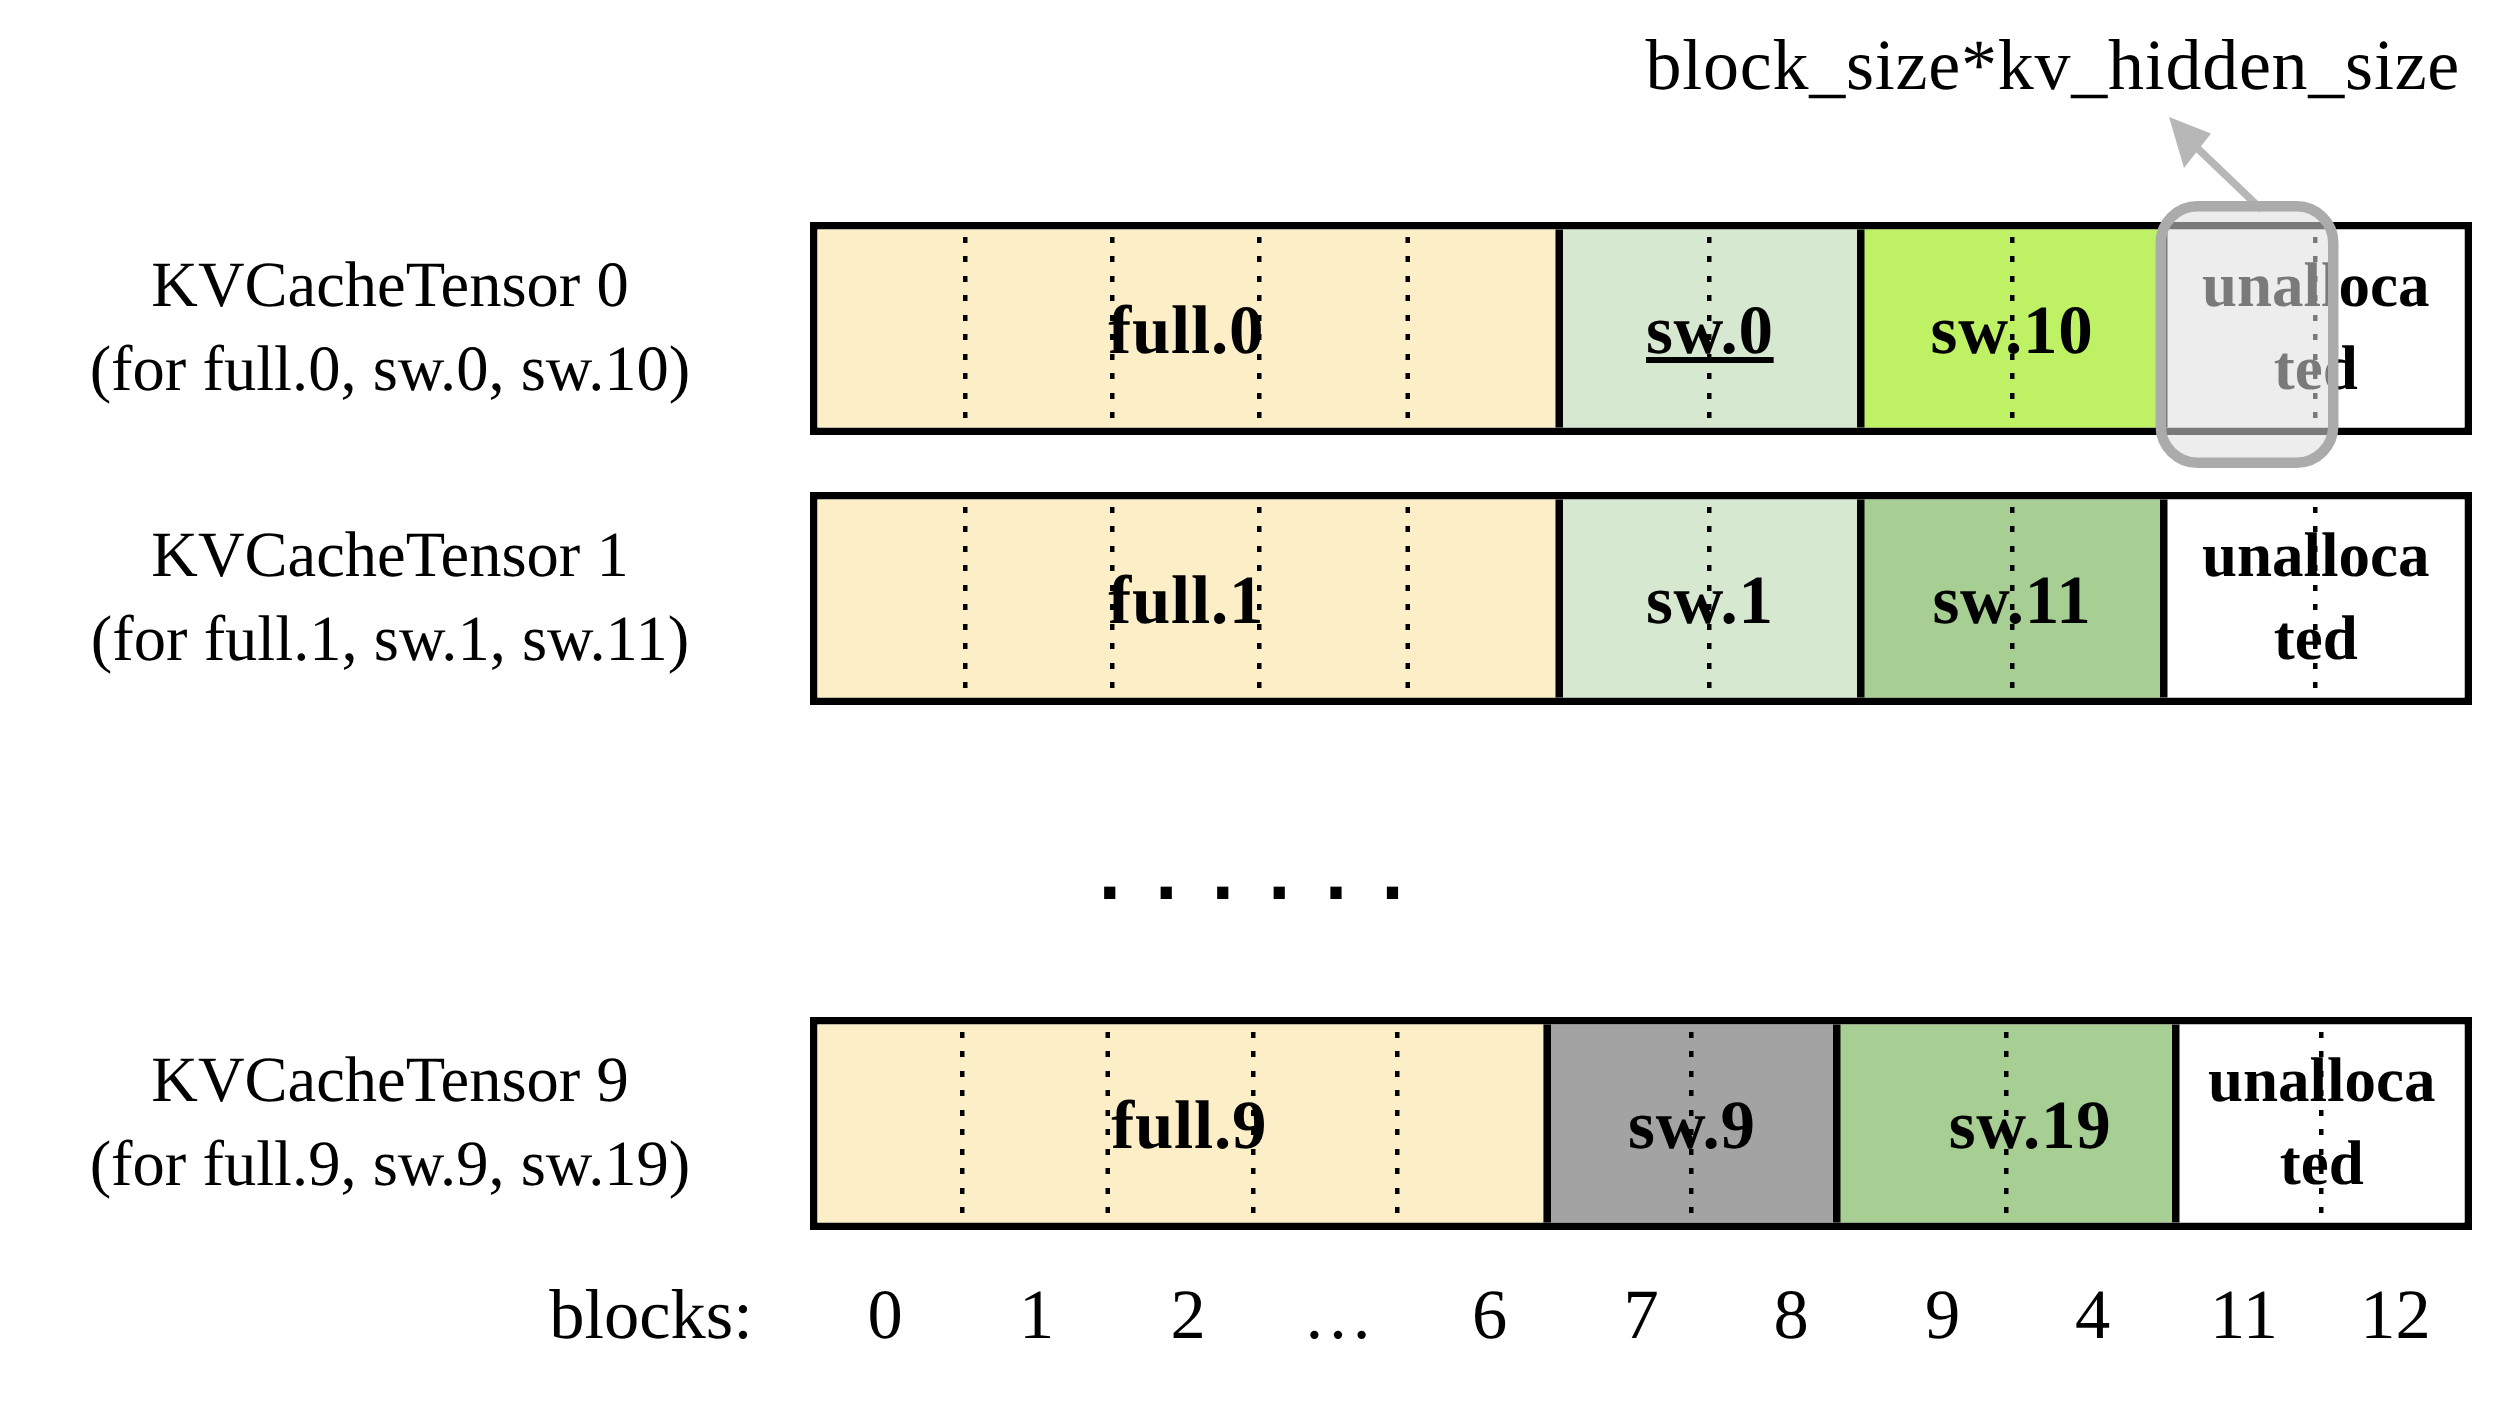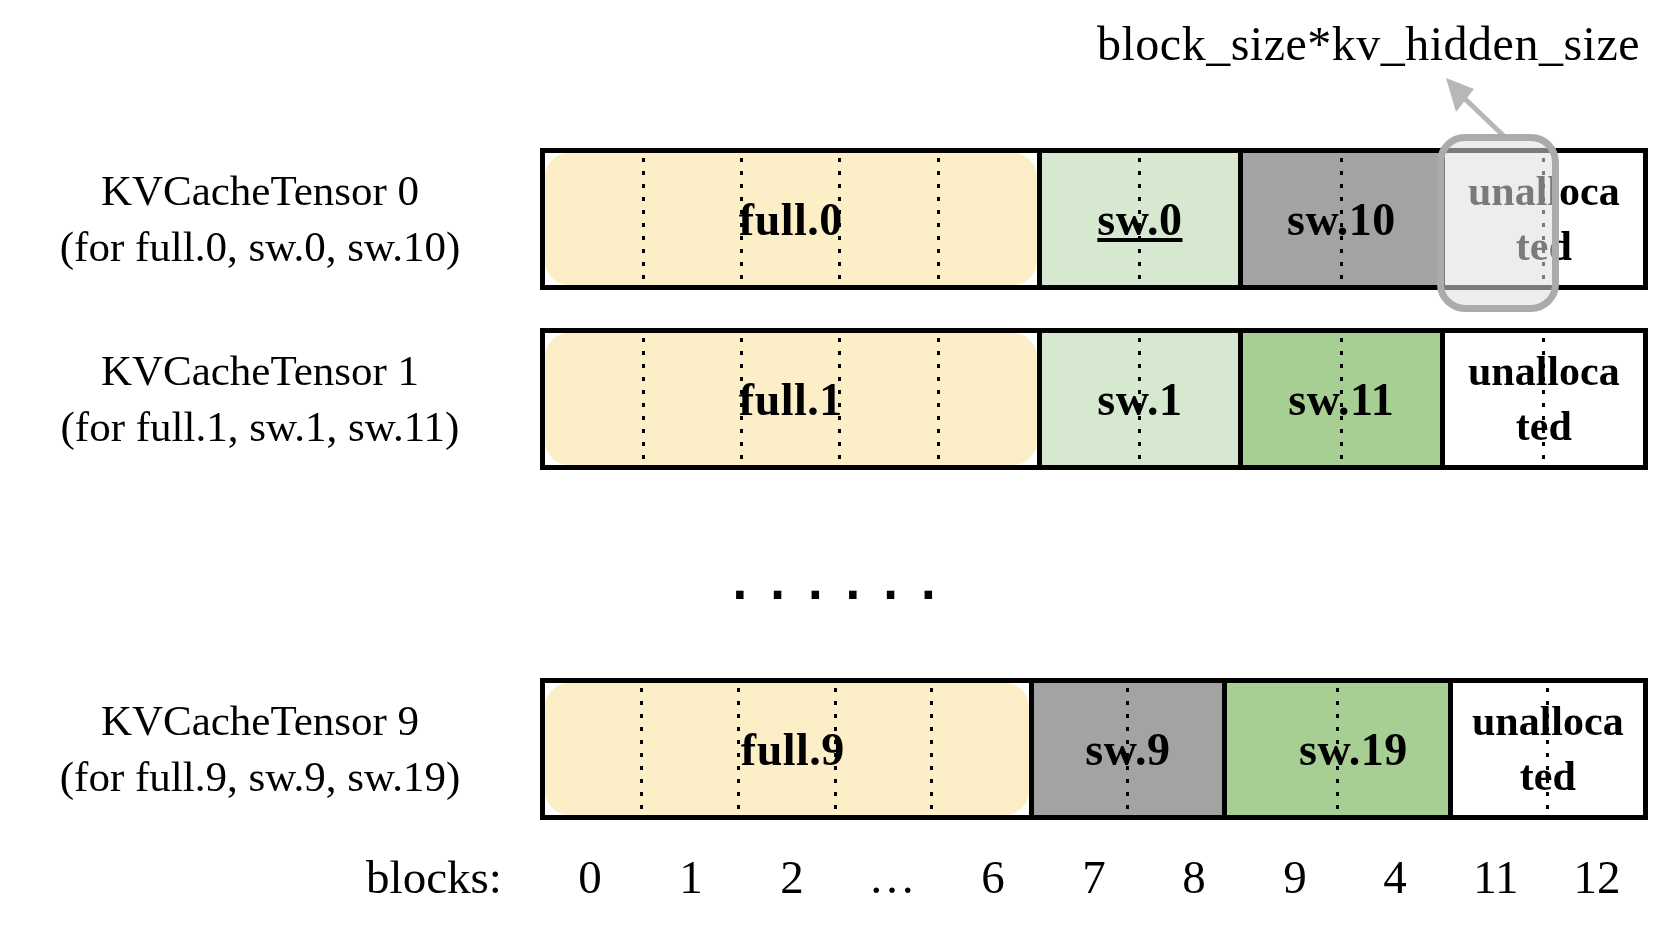--- a/index.html
+++ b/index.html
@@ -62,21 +62,21 @@
 
   .seg {
     position: relative;
     display: flex;
     align-items: center;
     justify-content: center;
     height: 100%;
     box-sizing: border-box;
   }
   .seg + .seg { border-left: 5px solid #000; }
-  .seg-full    { flex: 503 0 0; border-radius: 24px; }
+  .seg-full    { flex: 503 0 0; }
   .seg-sw      { flex: 201 0 0; }
   .seg-sw2     { flex: 201 0 0; }
   .seg-unalloc { flex: 203 0 0; background: #ffffff; }
 
   .seg-label {
     position: relative;
     font-weight: bold;
     font-size: 46px;
     z-index: 2;
     letter-spacing: 0.5px;
@@ -168,21 +168,21 @@
       <i class="dl p20"></i>
       <i class="dl p40"></i>
       <i class="dl p60"></i>
       <i class="dl p80"></i>
       <span class="seg-label">full.0</span>
     </div>
     <div class="seg seg-sw" style="background-color: rgb(215, 232, 209); text-decoration: underline;">
       <i class="dl p50"></i>
       <span class="seg-label">sw.0</span>
     </div>
-    <div class="seg seg-sw2" style="background-color: #a3a3a3;">
+    <div class="seg seg-sw2" style="background-color: #bef264;">
       <i class="dl p50"></i>
       <span class="seg-label">sw.10</span>
     </div>
     <div class="seg seg-unalloc">
       <i class="dl p50"></i>
       <span class="unalloc-label"><span>unalloca</span><br><span>ted</span></span>
     </div>
   </div>
 
   <div class="highlight-rect"></div>

